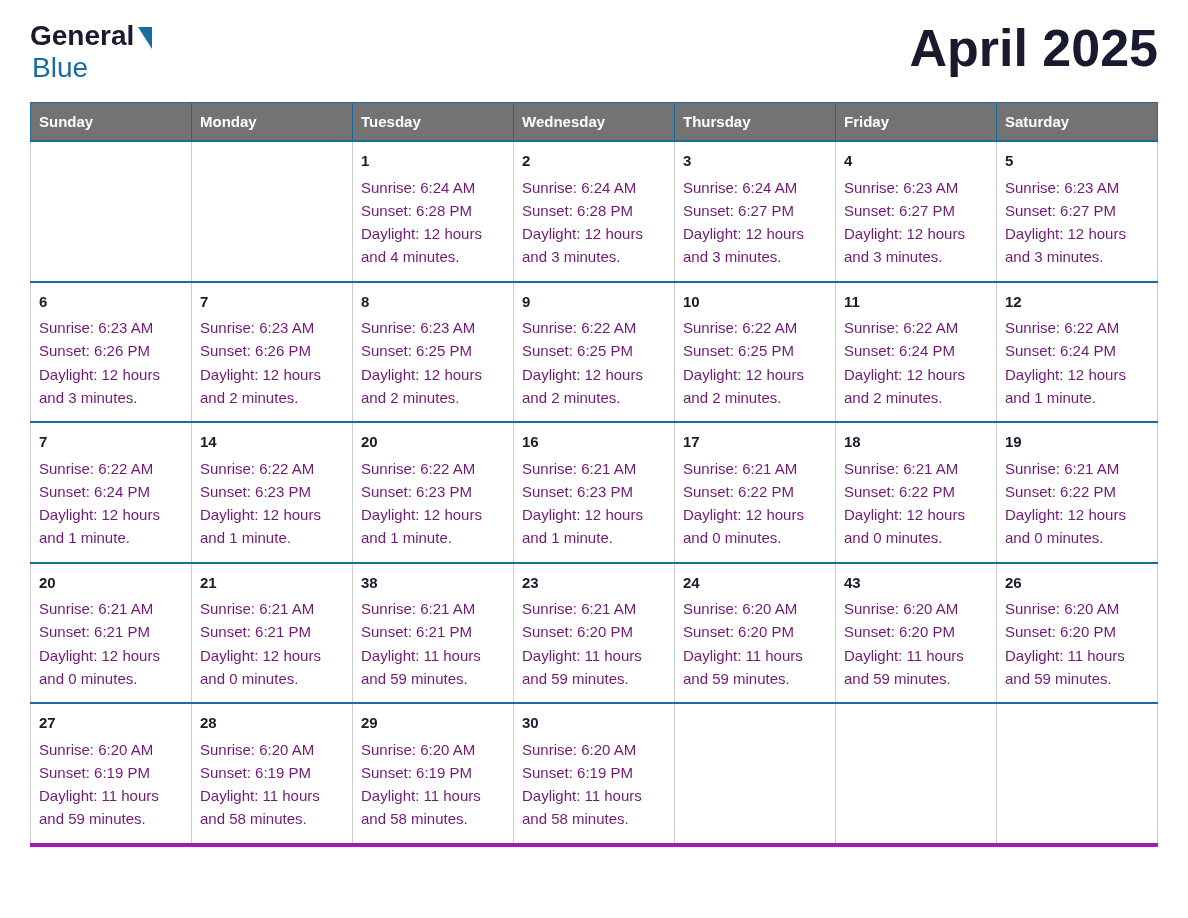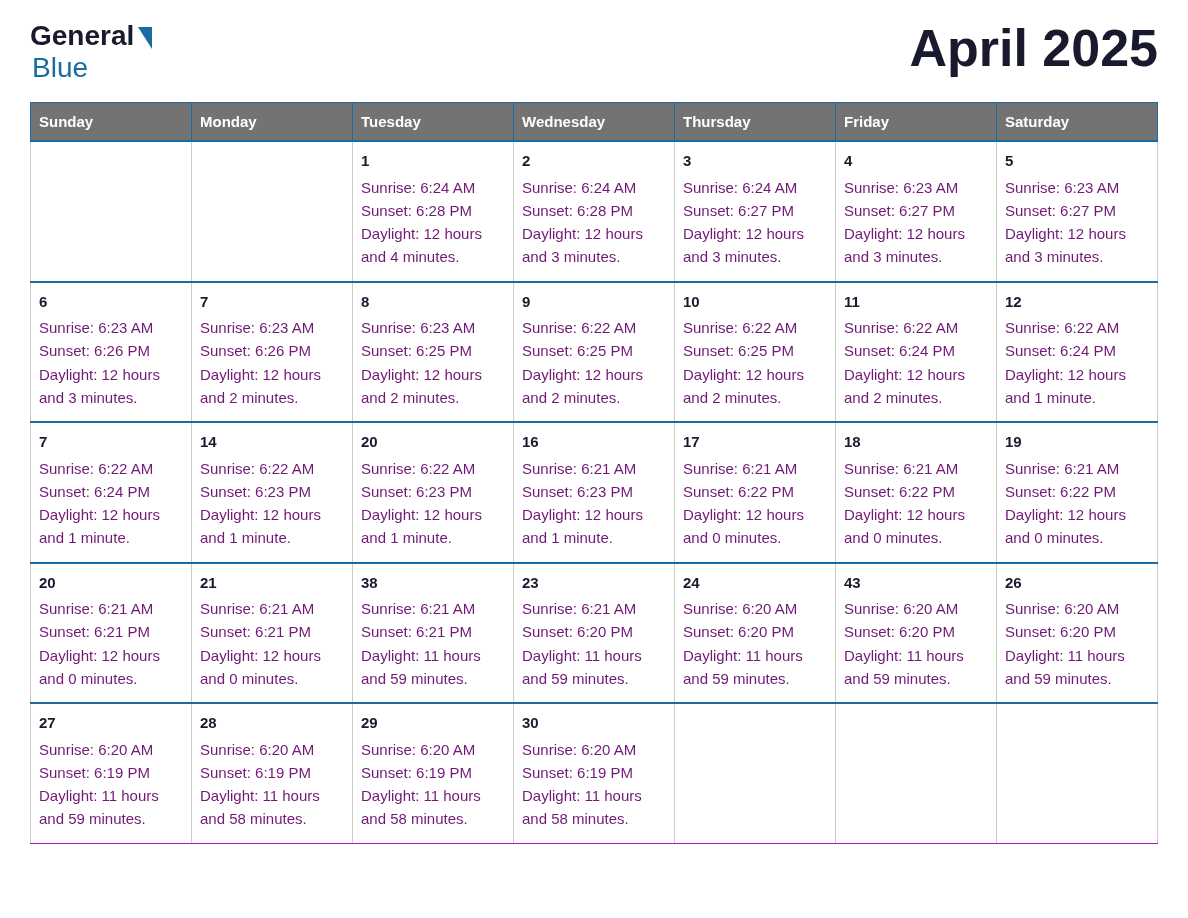--- a/index.html
+++ b/index.html
@@ -90,21 +90,21 @@
       color: #1a1a2e;
       display: block;
       margin-bottom: 3px;
     }
     tbody tr td .day-info {
       font-size: 15px;
       color: #701a75;
       line-height: 1.55;
     }
     tbody tr:last-child td {
-      border-bottom: 1px solid #a21caf;
+      border-bottom: 4px solid #a21caf;
     }
     .empty {
       background: #fff;
     }
   </style>
 </head>
 <body>
 
 <div class="header">
   <div class="logo">

